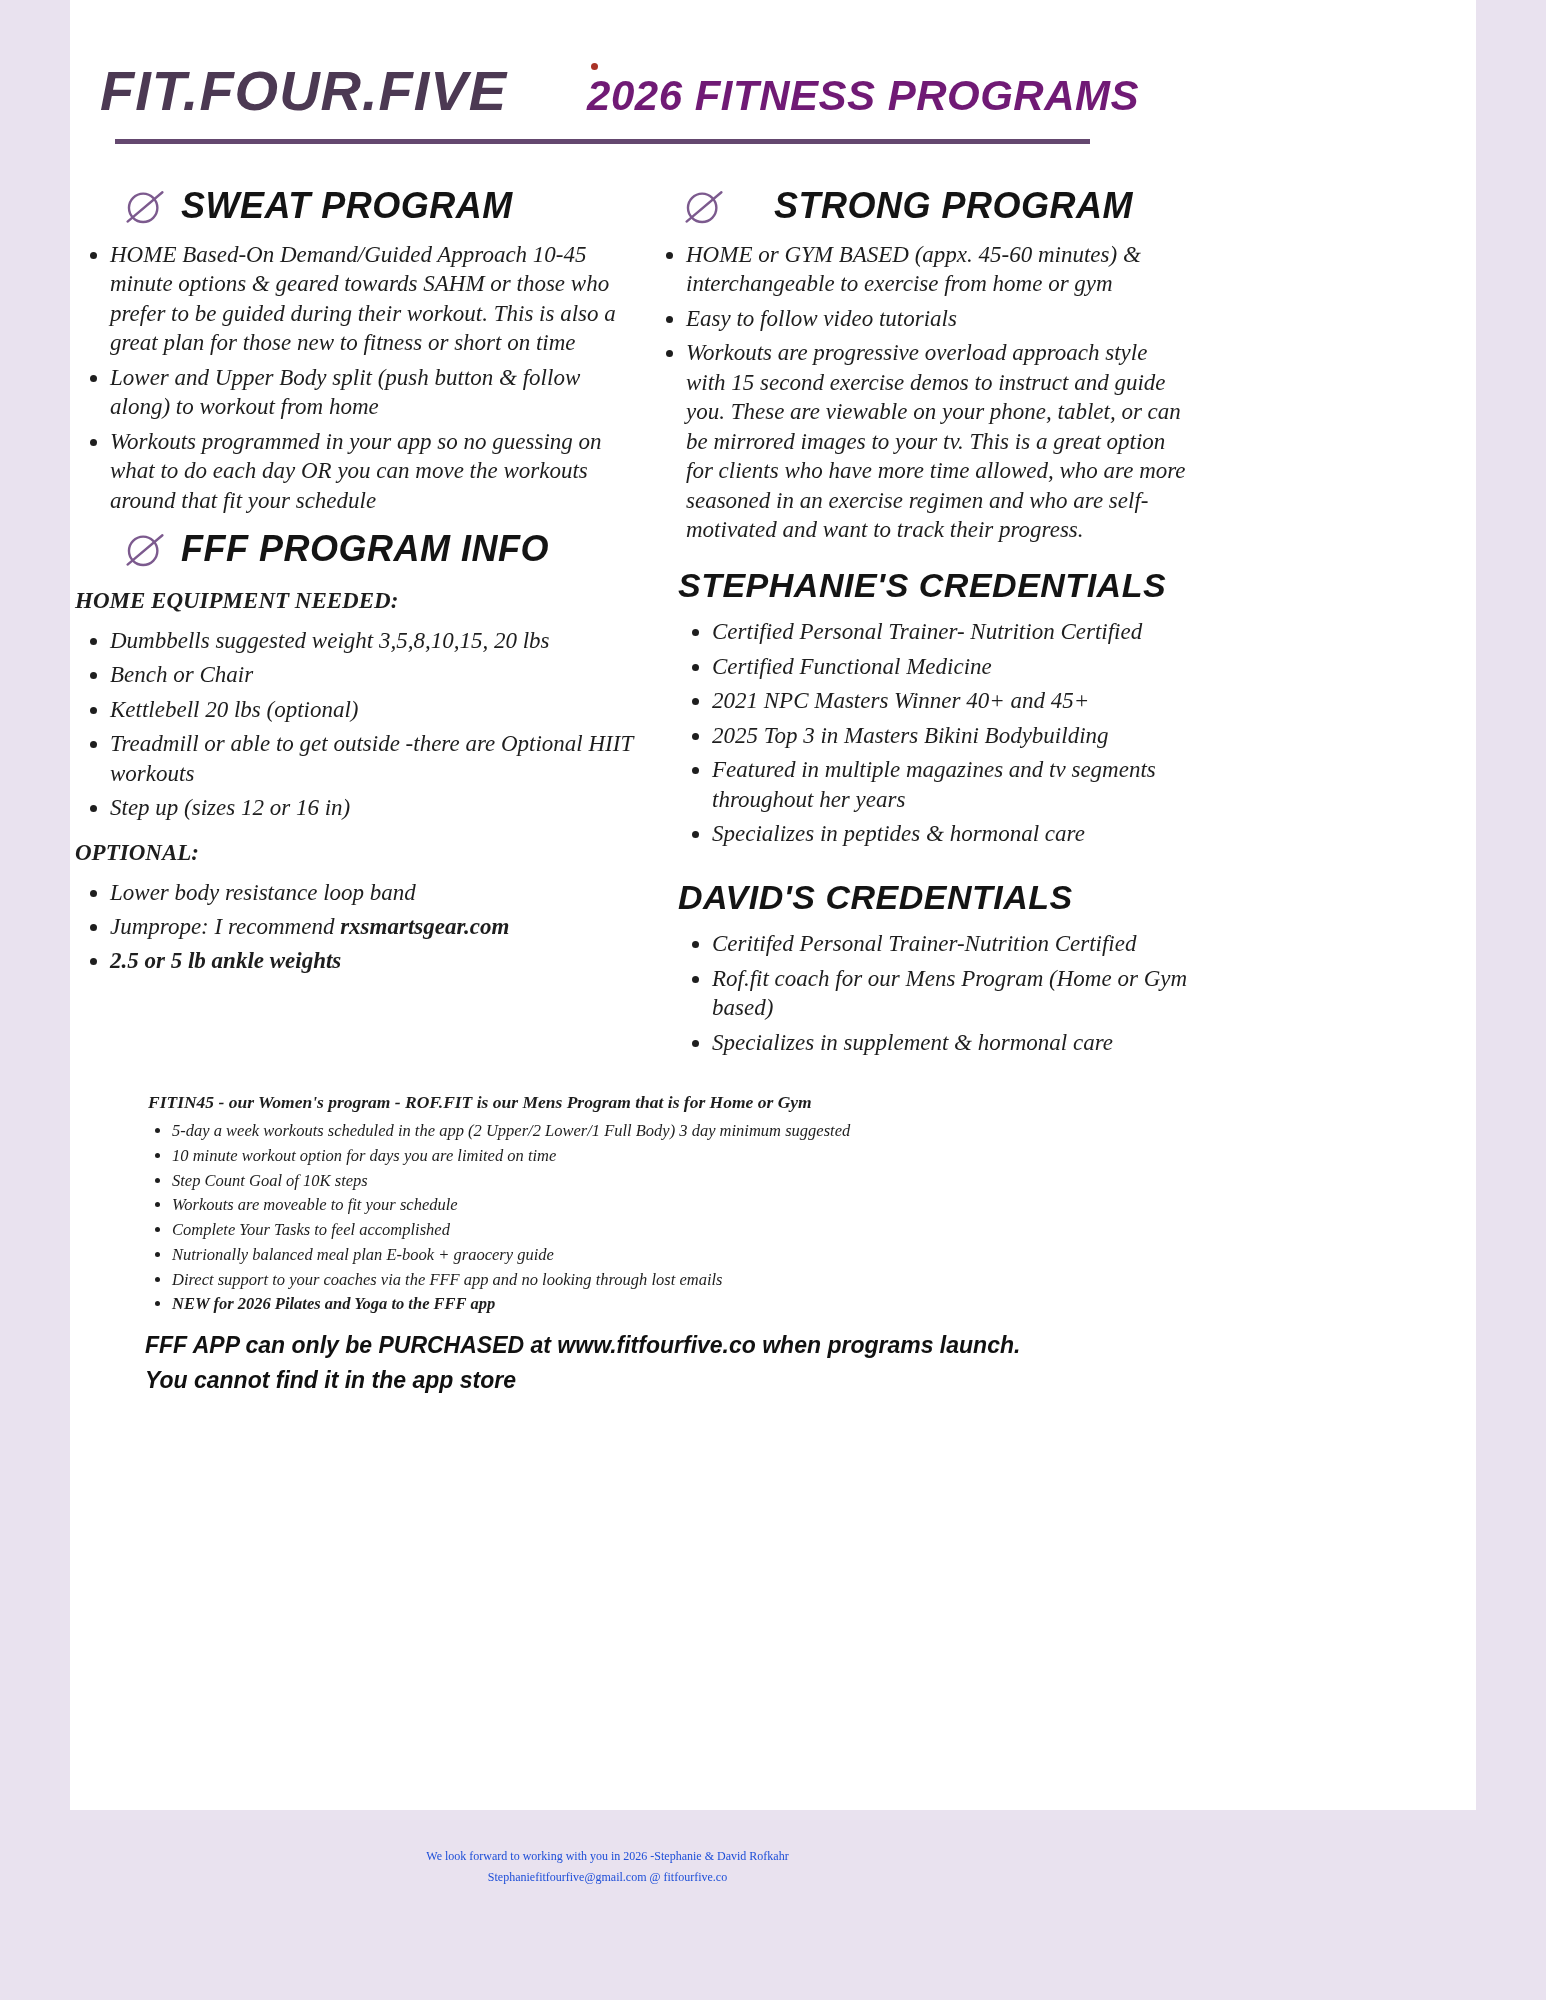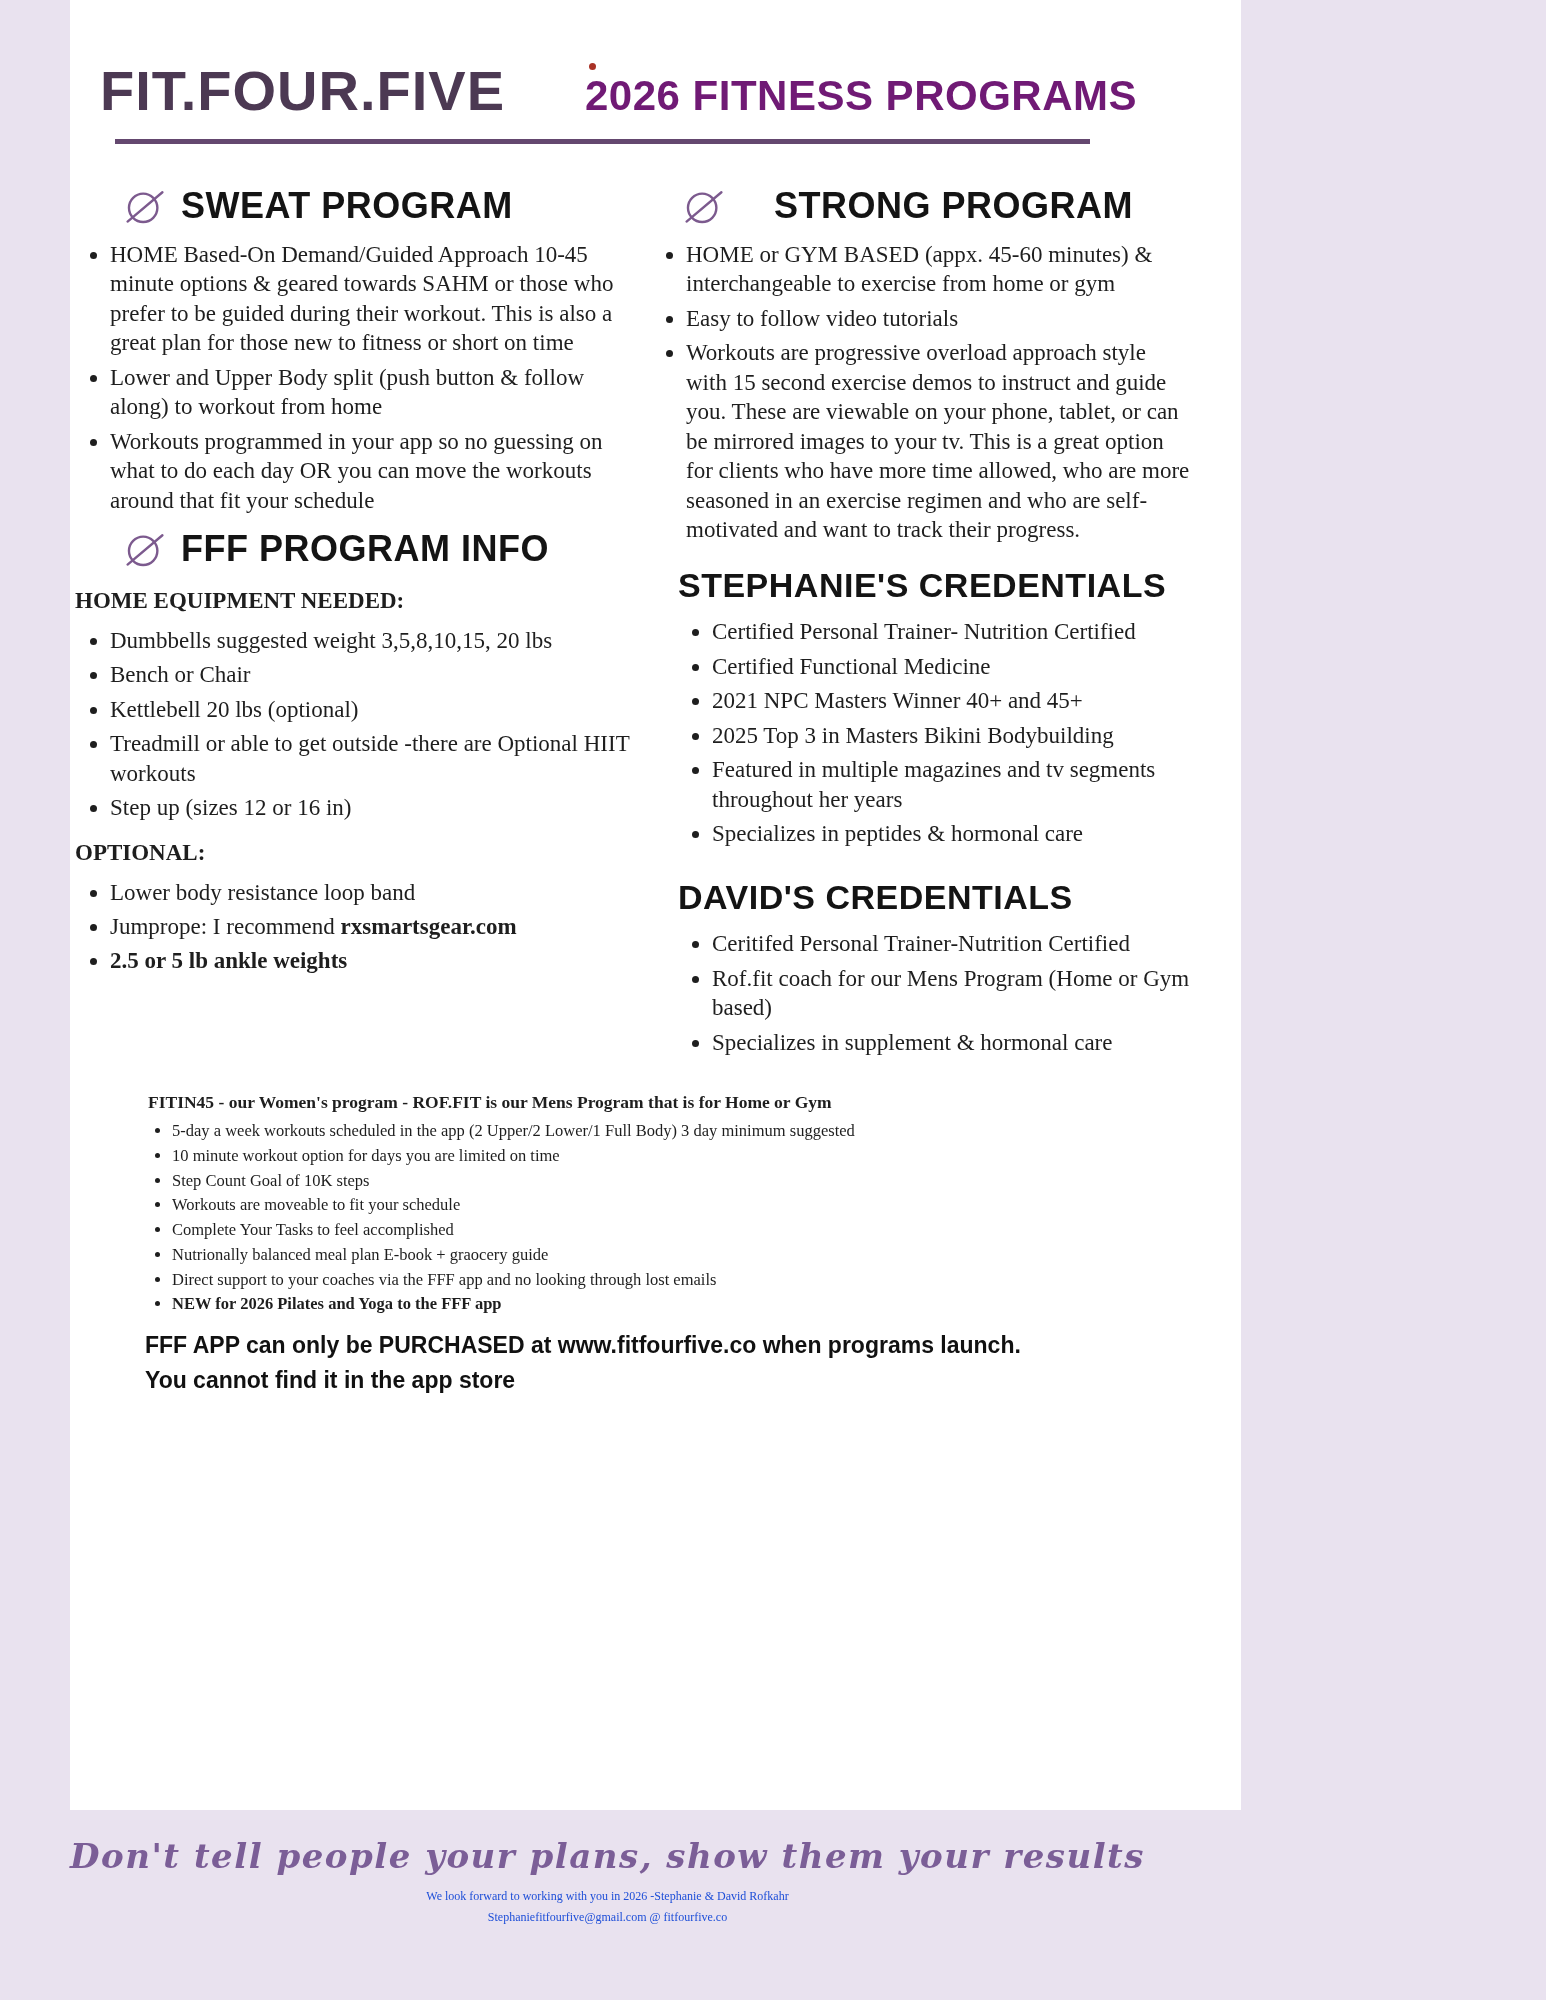--- a/index.html
+++ b/index.html
@@ -2,22 +2,23 @@
 <html><head>
 <meta charset="utf-8">
 <style>
   html,body { margin:0; padding:0; background:#d8d0e0; }
   .page {
     position:relative; width:1546px; height:2000px;
     background:#e9e2ef; overflow:hidden;
     font-family:"Liberation Serif", serif; color:#1e1e1e;
   }
   .content {
-    position:absolute; left:70px; top:0; width:1171px; height:1810px;
+    position:absolute; left:70px; top:0; width:1406px; height:1810px;
     background:#ffffff;
+    font-style:italic;
   }
   
   .header { display:flex; align-items:baseline; padding:58px 0 0 30px; }
   .brand {
     font-family:"Liberation Sans", sans-serif; font-weight:bold;
     font-size:56px; letter-spacing:1px; color:#4c3953;
   }
   .doc-title {
     font-family:"Liberation Sans", sans-serif; font-weight:bold;
     font-size:42px; letter-spacing:0.5px; color:#701a75;
@@ -188,18 +189,17 @@
       <div class="purchase">
         <div>FFF APP can only be PURCHASED at www.fitfourfive.co when programs launch.</div>
         <div>You cannot find it in the app store</div>
       </div>
     </div>
 
   </div>
 
   <div class="footer">
     <div class="footer-inner">
-      <div class="script-line">Don't tell people your plans, show them your results</div>
       <div class="footer-text">We look forward to working with you in 2026 -Stephanie &amp; David Rofkahr</div>
       <div class="footer-text">Stephaniefitfourfive@gmail.com @ fitfourfive.co</div>
     </div>
   </div>
 </div>
 
 </body></html>

